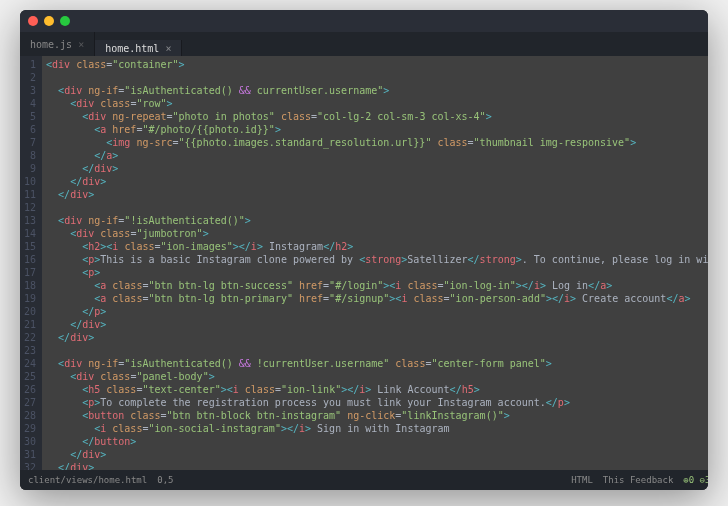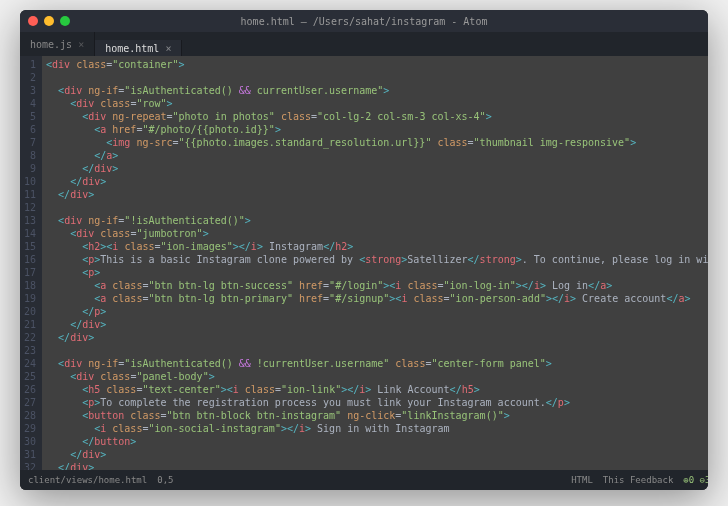--- a/index.html
+++ b/index.html
@@ -33,21 +33,20 @@
 </head>
 <body>
 
 <div class="window">
   <div class="titlebar">
     <div class="traffic">
       <div class="dot r"></div>
       <div class="dot y"></div>
       <div class="dot g"></div>
     </div>
-    <div class="title">home.html — /Users/sahat/instagram - Atom</div>
   </div>
 
   <div class="main">
     <div class="sidebar" id="sidebar"></div>
 
     <div class="editor">
       <div class="tabbar" id="tabbar">
           <div class="tab">
             <span>home.js</span>
             <span class="x">×</span>

